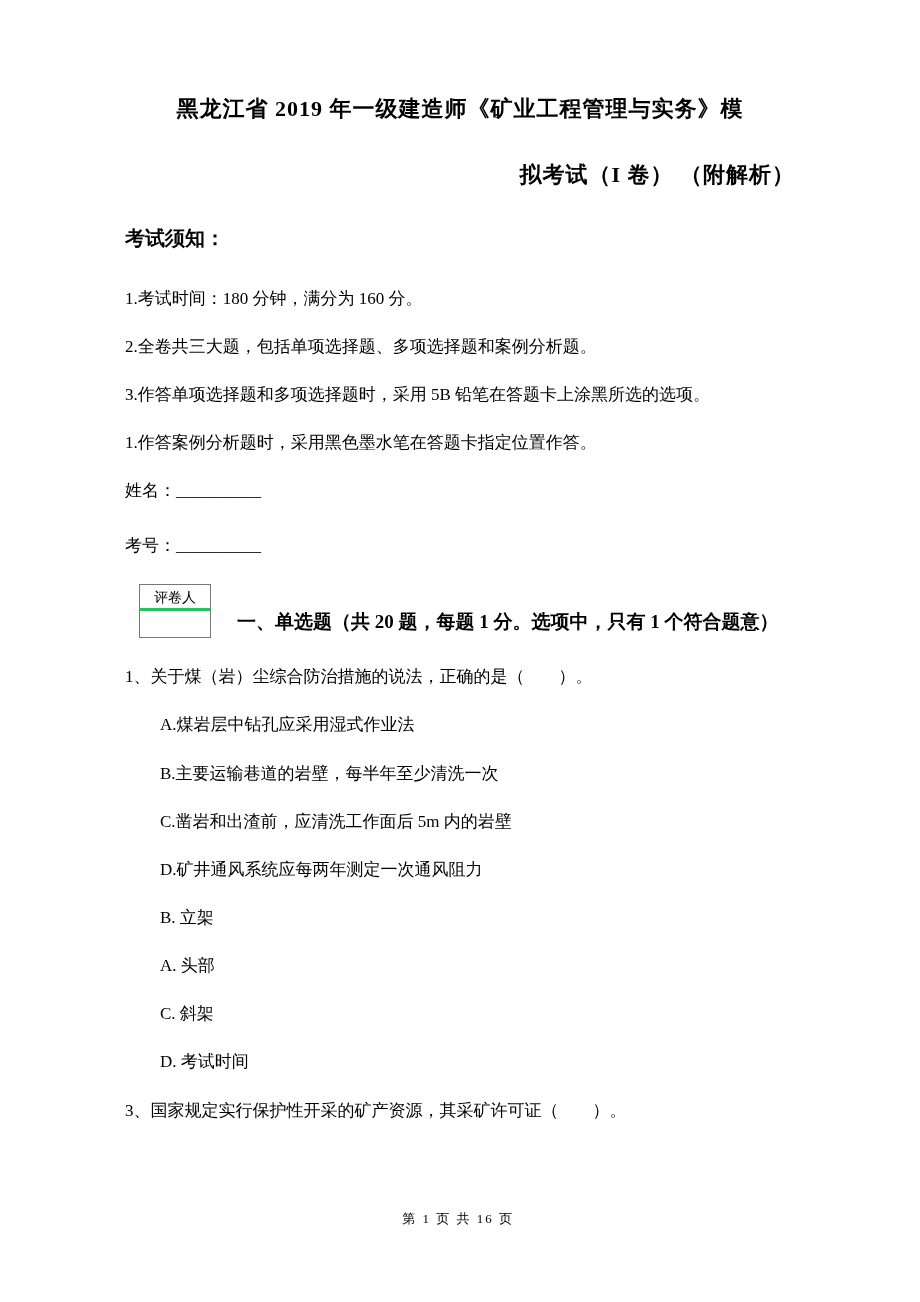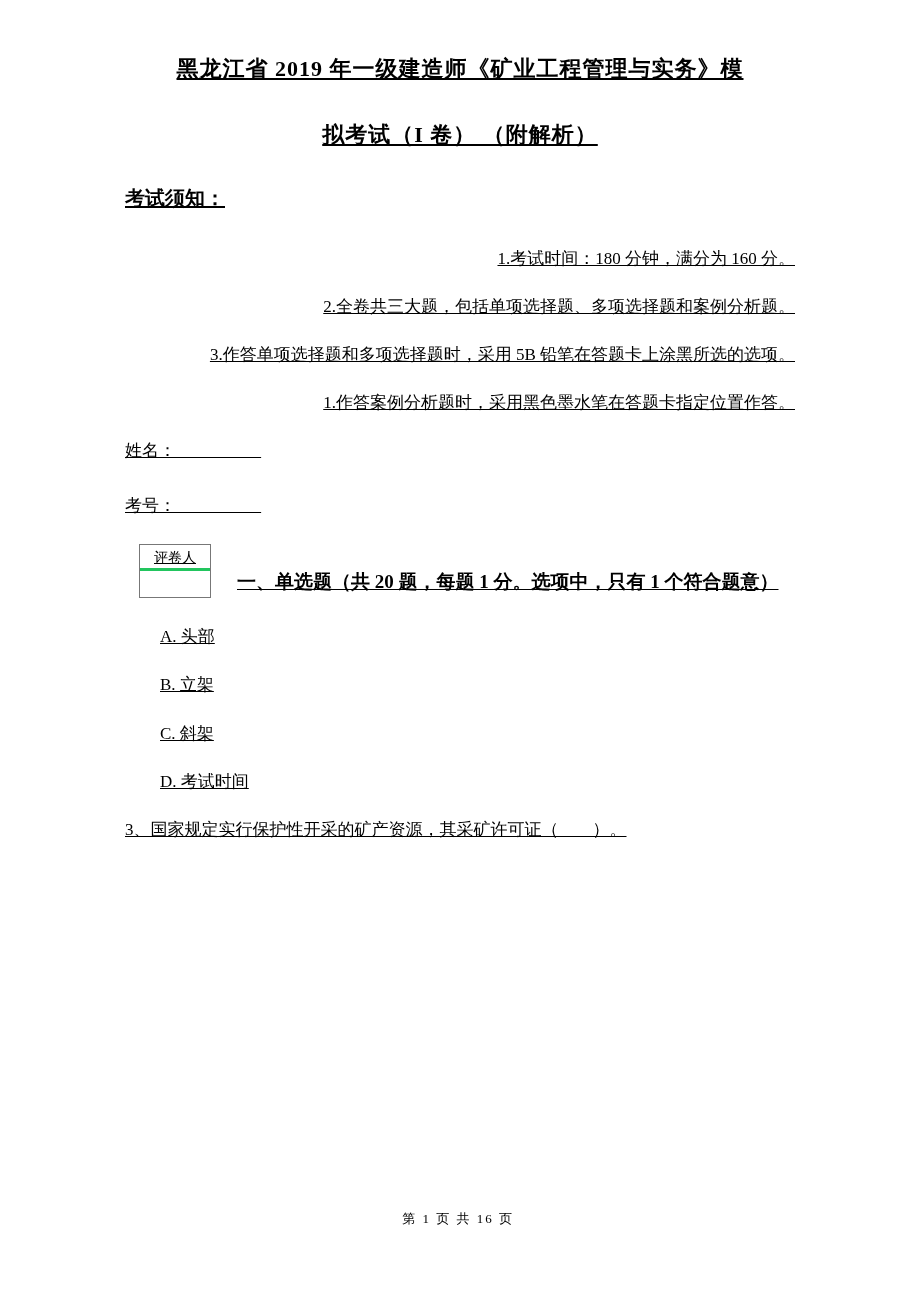--- a/index.html
+++ b/index.html
@@ -13,44 +13,43 @@
     position: relative;
     font-family: "Liberation Serif", "DejaVu Serif", serif;
     color: #000000;
     overflow: hidden;
   }
   .page {
     position: relative;
     width: 920px;
     height: 1302px;
     box-sizing: border-box;
-    padding: 56px 125px 0 125px;
-    text-decoration: underline;
+    padding: 96px 125px 0 125px;
   }
   .title-line {
     font-size: 22px;
     font-weight: bold;
     text-align: center;
     line-height: 1.2;
     margin: 0 0 40px 0;
     letter-spacing: 1px;
   }
   .title-line.second {
     margin-bottom: 36px;
+    text-align: right;
   }
   .notice-heading {
     font-size: 20px;
     font-weight: bold;
     margin: 0 0 30px 0;
   }
   p.body-line {
     font-size: 17px;
     line-height: 1.95;
     margin: 0 0 15px 0;
-    text-align: right;
   }
   p.blank-line {
     font-size: 17px;
     margin: 0 0 21px 0;
     line-height: 2.0;
   }
   .grader-section {
     display: flex;
     align-items: flex-end;
     margin: 16px 0 22px 0;
@@ -120,24 +119,31 @@
   <p class="blank-line">考号：__________</p>
 
   <div class="grader-section">
     <div class="grader-box">
       <div class="grader-cell label">评卷人</div>
       <div class="grader-cell empty"></div>
     </div>
     <div class="section-heading">一、单选题（共 20 题，每题 1 分。选项中，只有 1 个符合题意）</div>
   </div>
 
+  <div class="question">
+    <p class="stem">1、关于煤（岩）尘综合防治措施的说法，正确的是（　　）。</p>
+    <p class="option">A.煤岩层中钻孔应采用湿式作业法</p>
+    <p class="option">B.主要运输巷道的岩壁，每半年至少清洗一次</p>
+    <p class="option">C.凿岩和出渣前，应清洗工作面后 5m 内的岩壁</p>
+    <p class="option">D.矿井通风系统应每两年测定一次通风阻力</p>
+  </div>
 
   <div class="question">
+    <p class="option">B. 立架</p>
     <p class="option">A. 头部</p>
-    <p class="option">B. 立架</p>
     <p class="option">C. 斜架</p>
     <p class="option">D. 考试时间</p>
   </div>
 
   <div class="question">
     <p class="stem">3、国家规定实行保护性开采的矿产资源，其采矿许可证（　　）。</p>
   </div>
 
   <div class="footer">第 1 页 共 16 页</div>
 

